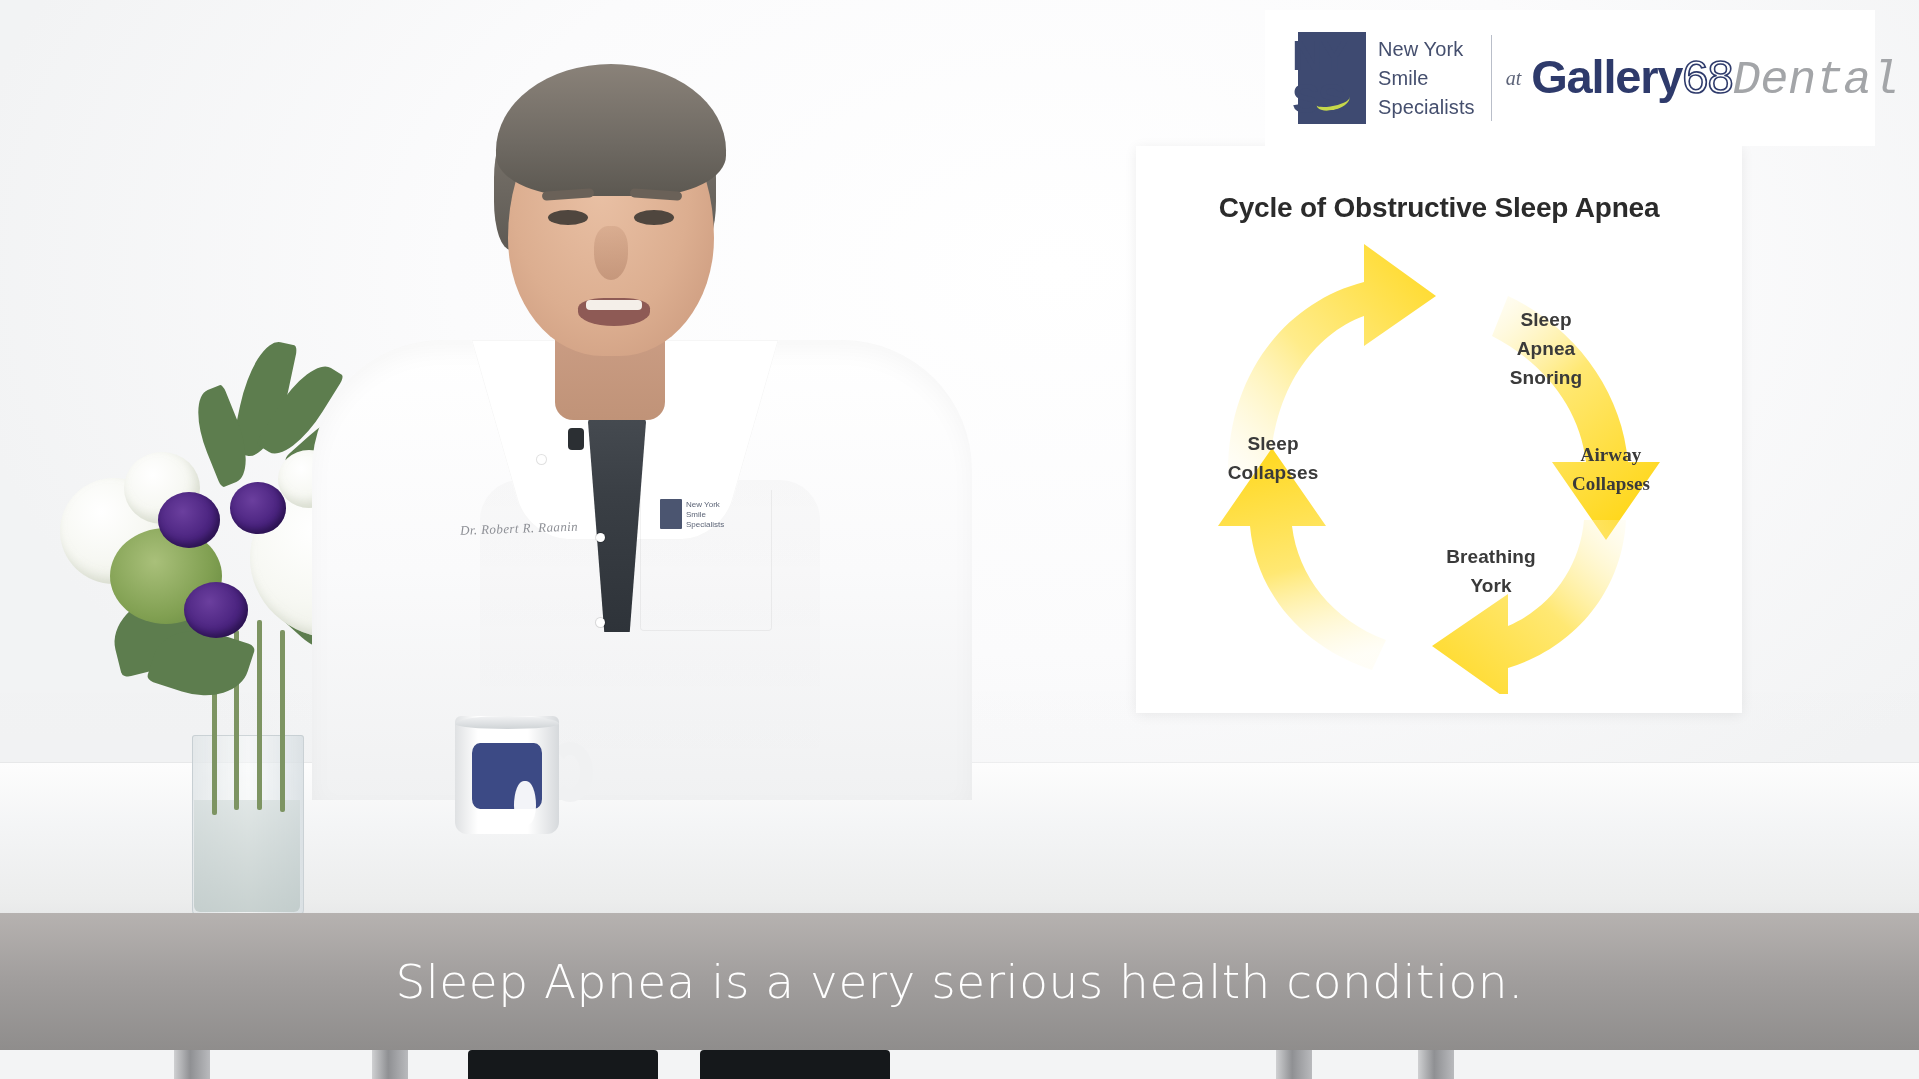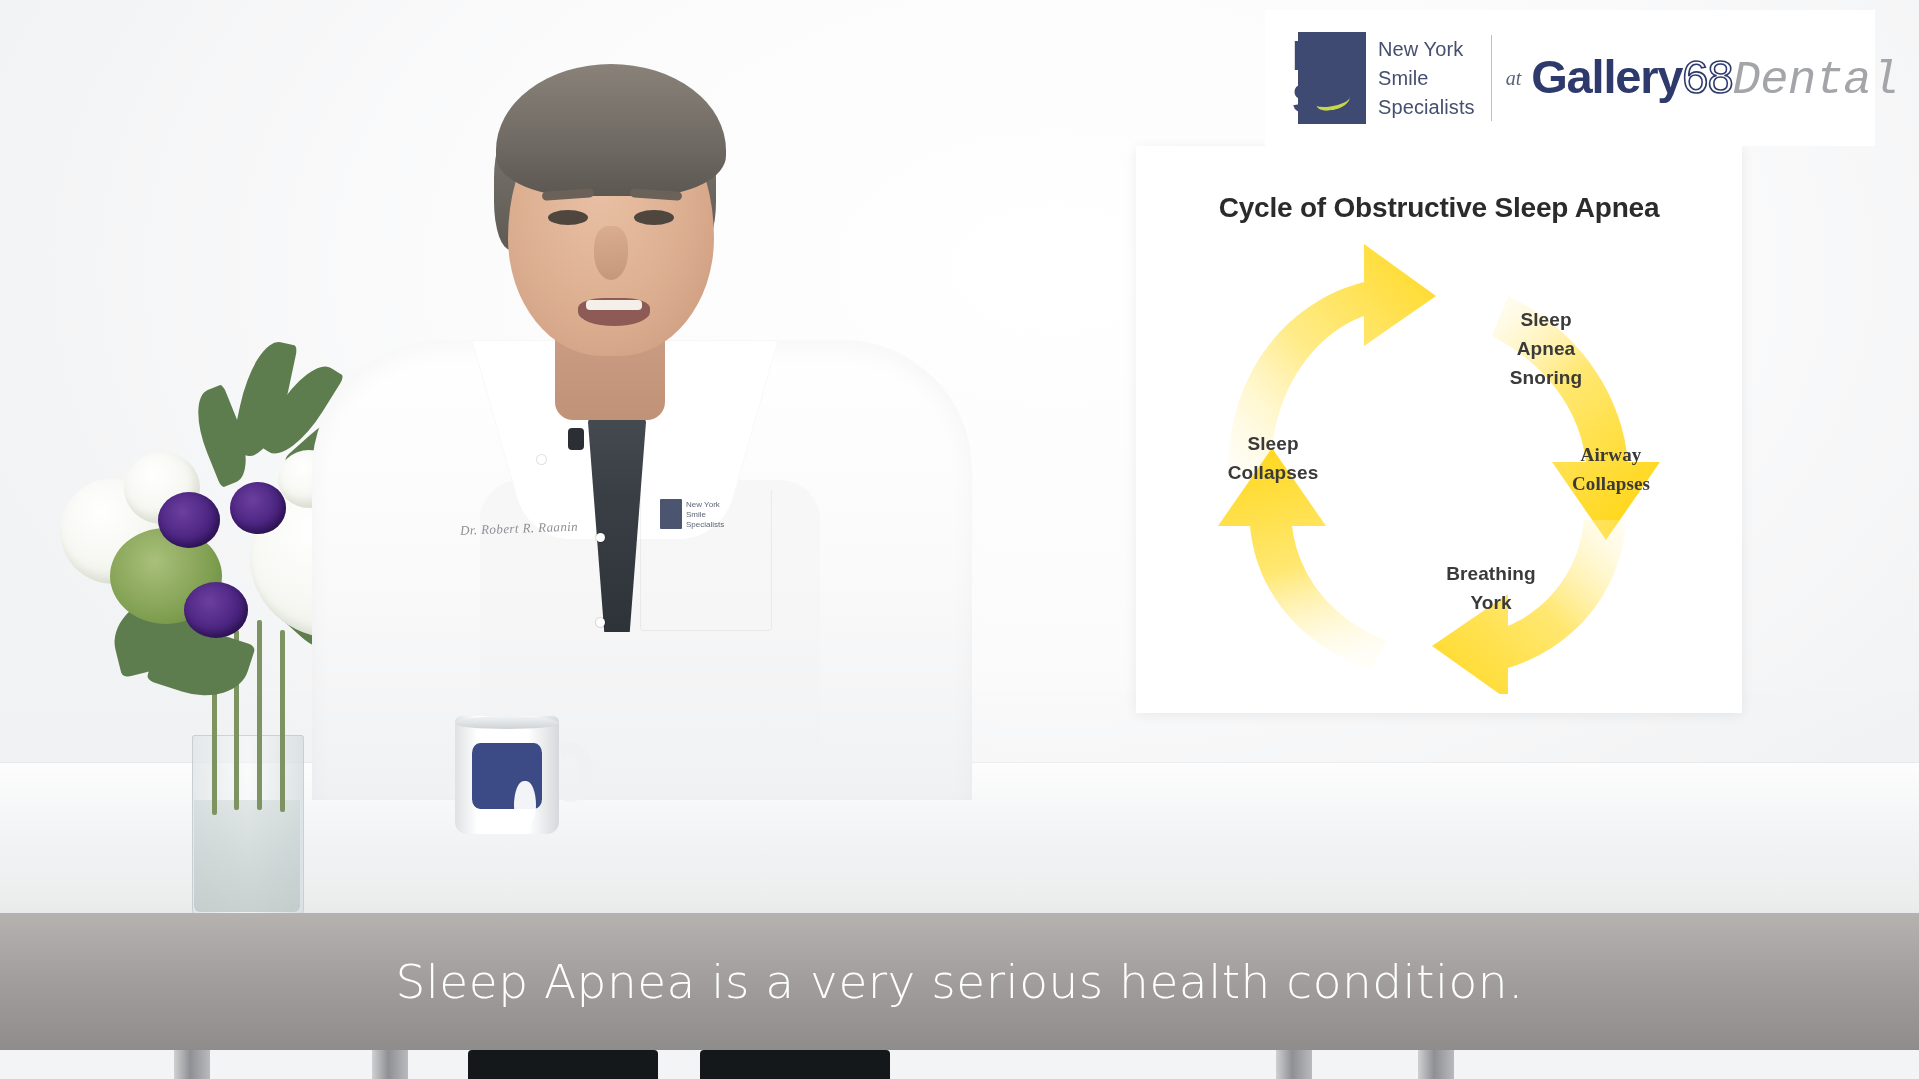--- a/index.html
+++ b/index.html
@@ -222,21 +222,21 @@
   }
   .cycle-svg{position:absolute;left:0;top:78px;width:606px;height:470px;}
   .cyc-label{
     position:absolute;text-align:center;
     font-family:"Liberation Sans", sans-serif;
     font-weight:bold;font-size:19px;line-height:29px;color:#3a3a3a;
     letter-spacing:0.1px;
   }
   #label-top{left:330px;top:159px;width:160px;}
   #label-right{left:390px;top:294px;width:170px;font-family:Liberation Serif, serif;}
-  #label-bottom{left:270px;top:413px;width:170px;}
+  #label-bottom{left:270px;top:396px;width:170px;}
   #label-left{left:42px;top:283px;width:190px;}
 
   
   #logo-badge{
     position:absolute;left:1265px;top:10px;width:610px;height:136px;
     background:#ffffff;
     display:flex;align-items:center;padding-left:25px;box-sizing:border-box;
   }
   .nyss-mark{position:relative;width:76px;height:92px;flex:0 0 auto;}
   .nyss-block{

